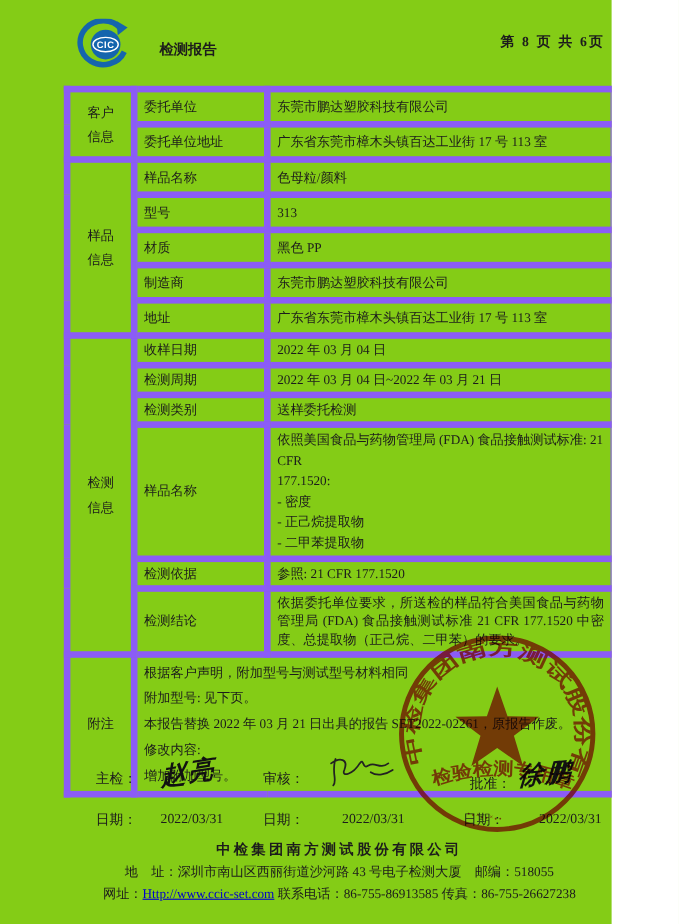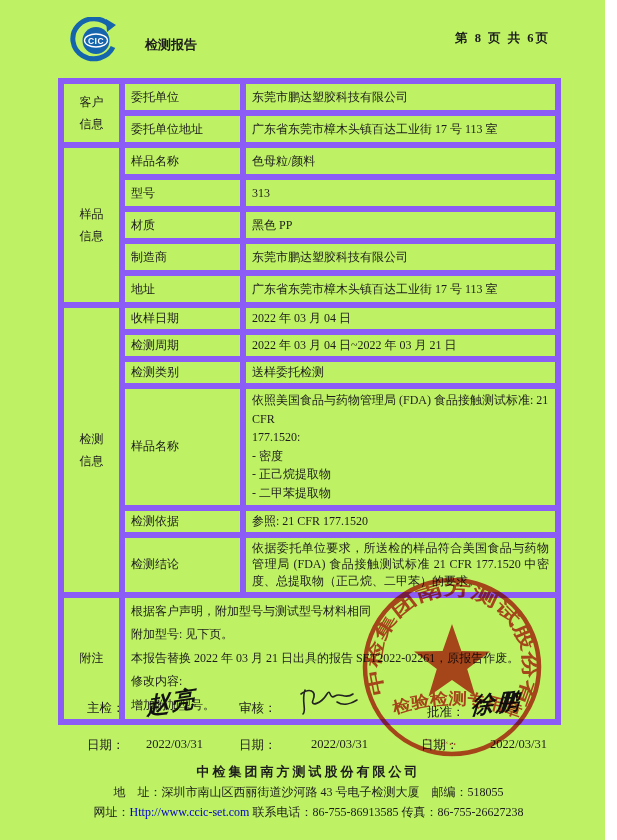--- a/index.html
+++ b/index.html
@@ -1,17 +1,17 @@
 <!DOCTYPE html>
 <html><head>
 <meta charset="utf-8">
 <style>
   html,body { margin:0; padding:0; background:#ffffff; }
   .page {
-    position:relative; width:605px; height:840px; background:#bef264;
+    position:relative; width:556px; height:840px; background:#84cc16;
     font-family:"Liberation Serif","DejaVu Serif",serif; color:#1c1c1c;
     overflow:hidden;
   }
 
   
   .header { position:absolute; left:0; top:0; width:617px; height:70px; }
   .logo { position:absolute; left:66px; top:17px; }
   .hdr-title { position:absolute; left:145px; top:36px; font-weight:bold; font-size:13px; }
   .hdr-number { position:absolute; left:238px; top:30px; font-weight:bold; font-size:12.5px; }
   .hdr-page { position:absolute; left:455px; top:30px; font-weight:bold; font-size:12.5px; letter-spacing:2px; }
@@ -40,21 +40,21 @@
   .slabel { position:absolute; font-size:12.5px; }
   .sig-hand { position:absolute; font-size:23px; font-weight:bold; font-style:italic;
               transform:rotate(-9deg) skewX(-6deg); letter-spacing:2px; color:#111; }
   .sig-svg { position:absolute; }
   .sdate { position:absolute; font-size:12.5px; }
 
   
   .footer { position:absolute; left:0; top:763px; width:617px; text-align:center; }
   .f-company { font-weight:bold; font-size:13px; letter-spacing:3px; }
   .f-line { font-size:12px; margin-top:3px; }
-  .f-link { color:#0000cc; cursor:pointer; }
+  .f-link { color:#0000cc; text-decoration:underline; cursor:pointer; }
 </style>
 </head>
 <body>
 
 <div class="page">
 
   <div class="header">
     <div class="logo">
       <svg width="62" height="47" viewBox="0 0 62 47">
         <path d="M 44,9 A 21,20 0 1 0 47,30" fill="none" stroke="#1565ad" stroke-width="5"></path>

